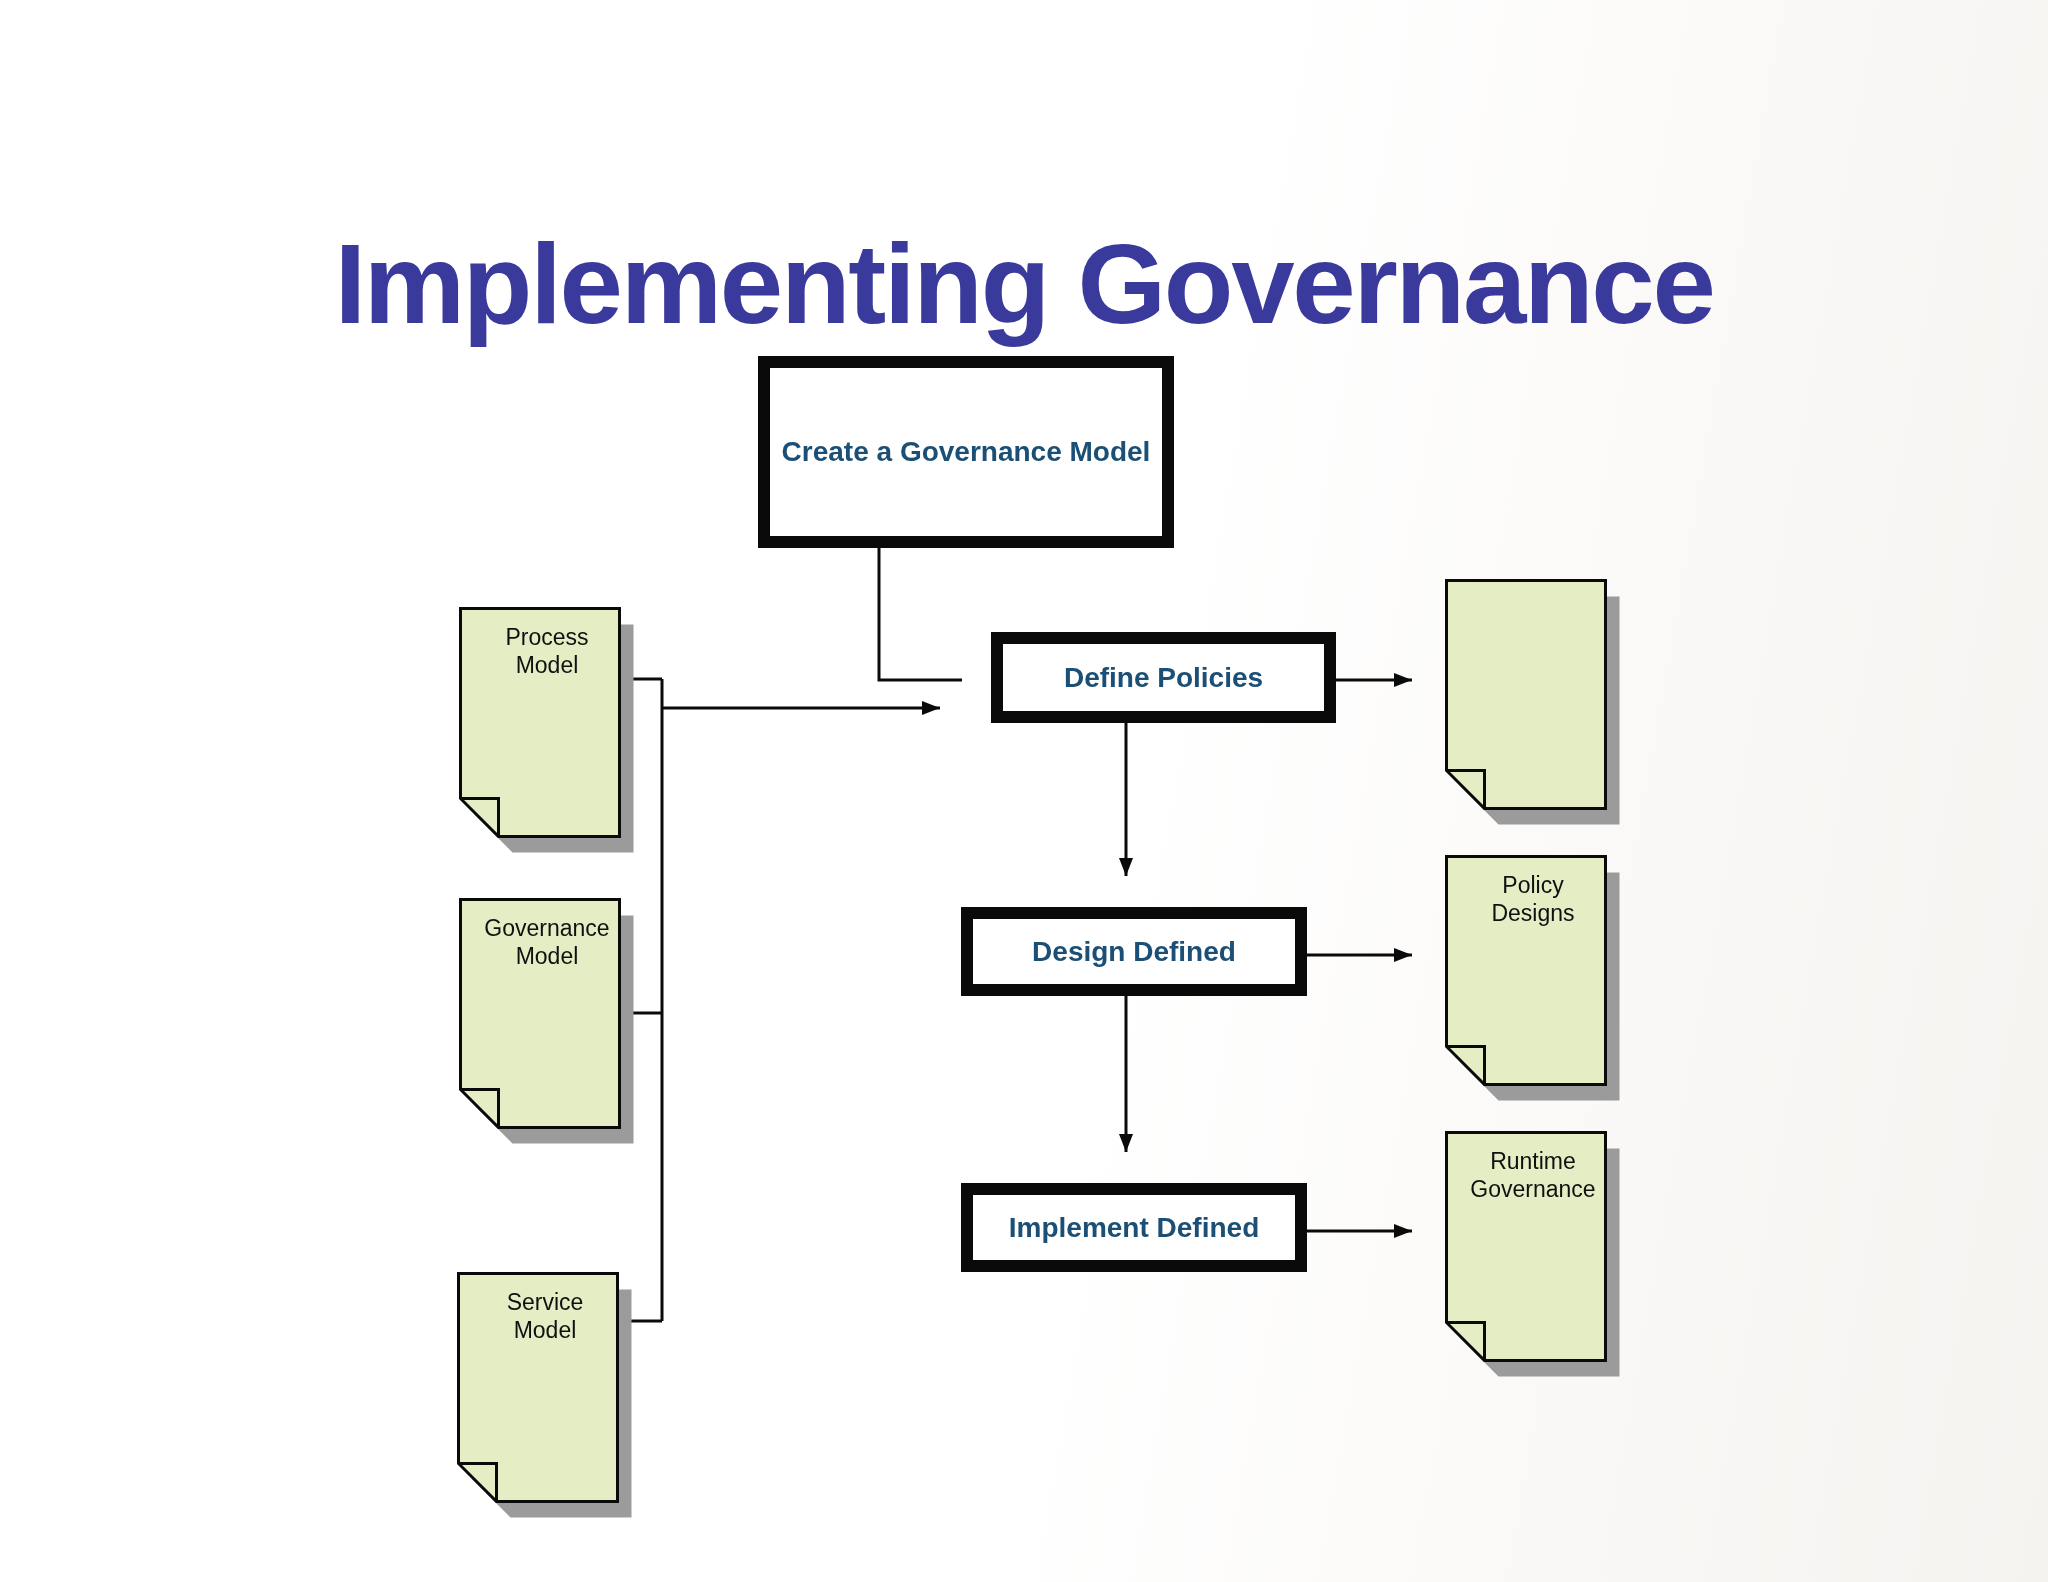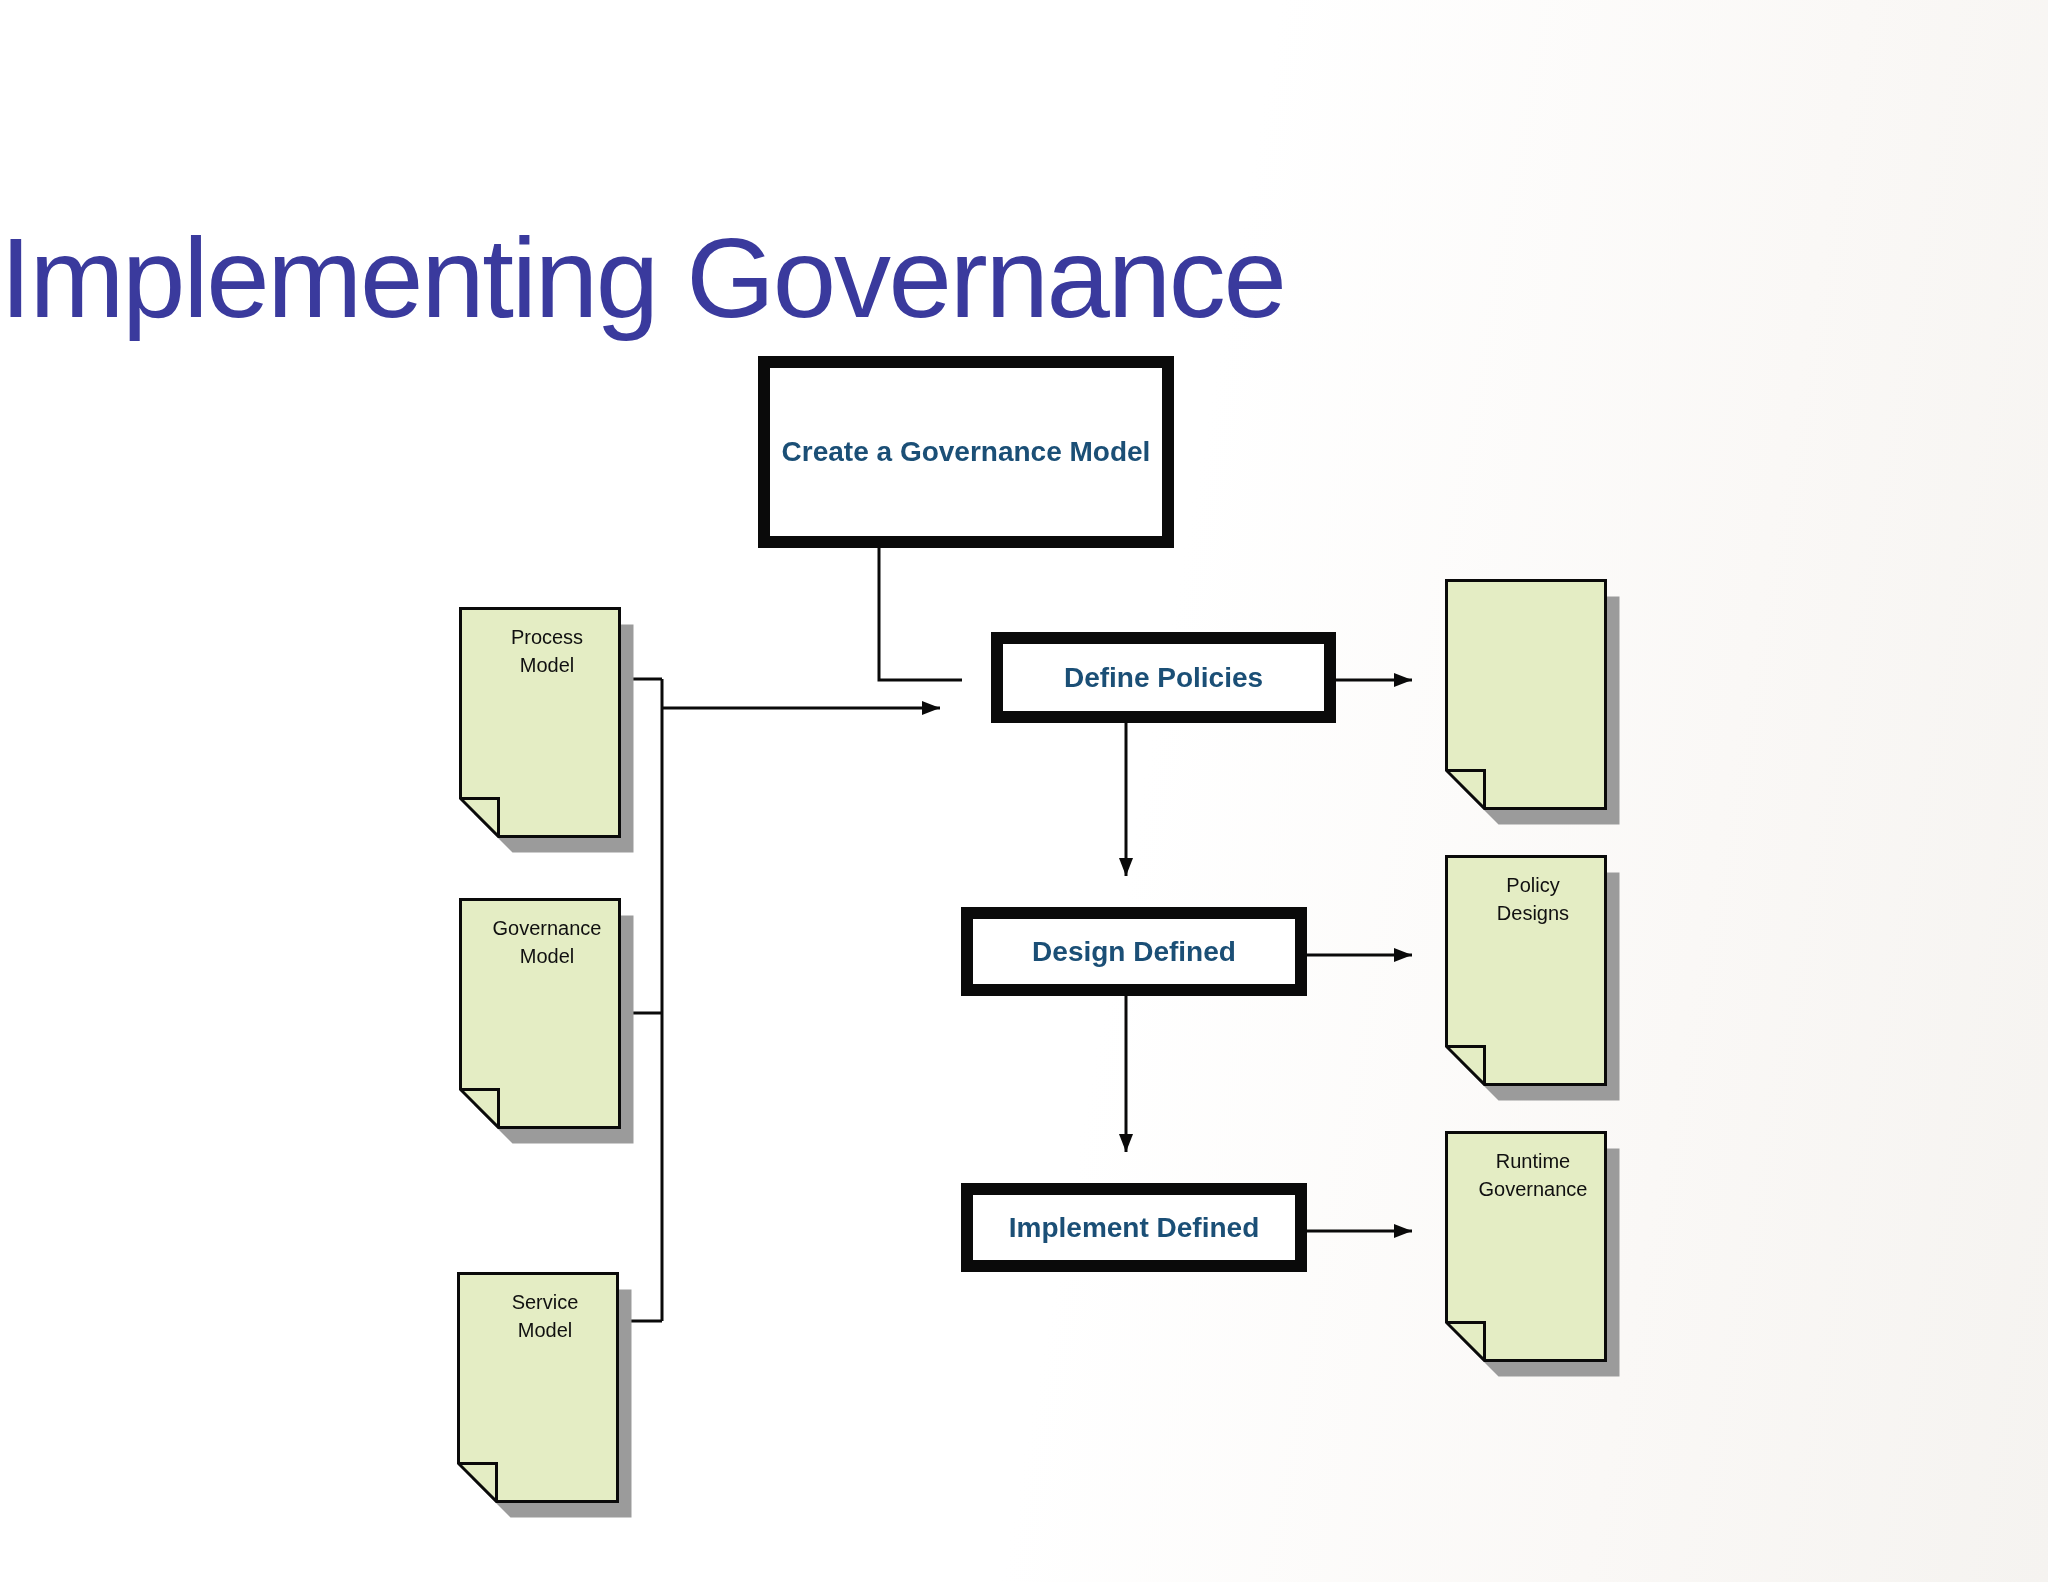--- a/index.html
+++ b/index.html
@@ -4,22 +4,23 @@
 <style>
   html,body{margin:0;padding:0;background:#ffffff;}
   #canvas{
     position:relative;
     width:2048px;height:1582px;
     overflow:hidden;
     background:linear-gradient(100deg,#ffffff 0%,#ffffff 55%,#faf8f6 80%,#f5f3f0 100%);
     font-family:"Liberation Sans", sans-serif;
   }
   .page-title{
-    position:absolute;left:0;right:0;top:212px;
-    font-size:114px;font-weight:normal;letter-spacing:-0.02em;
+    position:absolute;left:0;right:0;top:218px;
+    text-align:center;
+    font-size:114px;font-weight:bold;letter-spacing:-0.02em;
     color:#3A3A9D;
     white-space:nowrap;
   }
   
   .flow-box{
     position:absolute;
     background:#ffffff;
     border:12px solid #0a0a0a;
     box-sizing:border-box;
     display:flex;align-items:center;justify-content:center;
@@ -31,21 +32,21 @@
   
   .doc{position:absolute;}
   .doc svg{position:absolute;left:0;top:0;overflow:visible;}
   .doc .shadow{fill:#9B9B9B;stroke:none;}
   .doc .paper{fill:#E4EDC4;stroke:#0a0a0a;stroke-width:3;stroke-linejoin:miter;}
   .doc .fold{fill:none;stroke:#0a0a0a;stroke-width:3;}
   .doc-label{
     position:absolute;left:0;top:0;width:176px;
     padding-top:16px;
     text-align:center;
-    font-size:20px;line-height:28px;color:#101010;
+    font-size:23px;line-height:28px;color:#101010;
     white-space:pre-line;
   }
   .doc-label.low{padding-top:42px;}
   #connector-layer{position:absolute;left:0;top:0;}
   #connector-layer line, #connector-layer polyline{stroke:#0a0a0a;stroke-width:3;fill:none;}
 </style>
 </head>
 <body>
 
 <div id="canvas">

